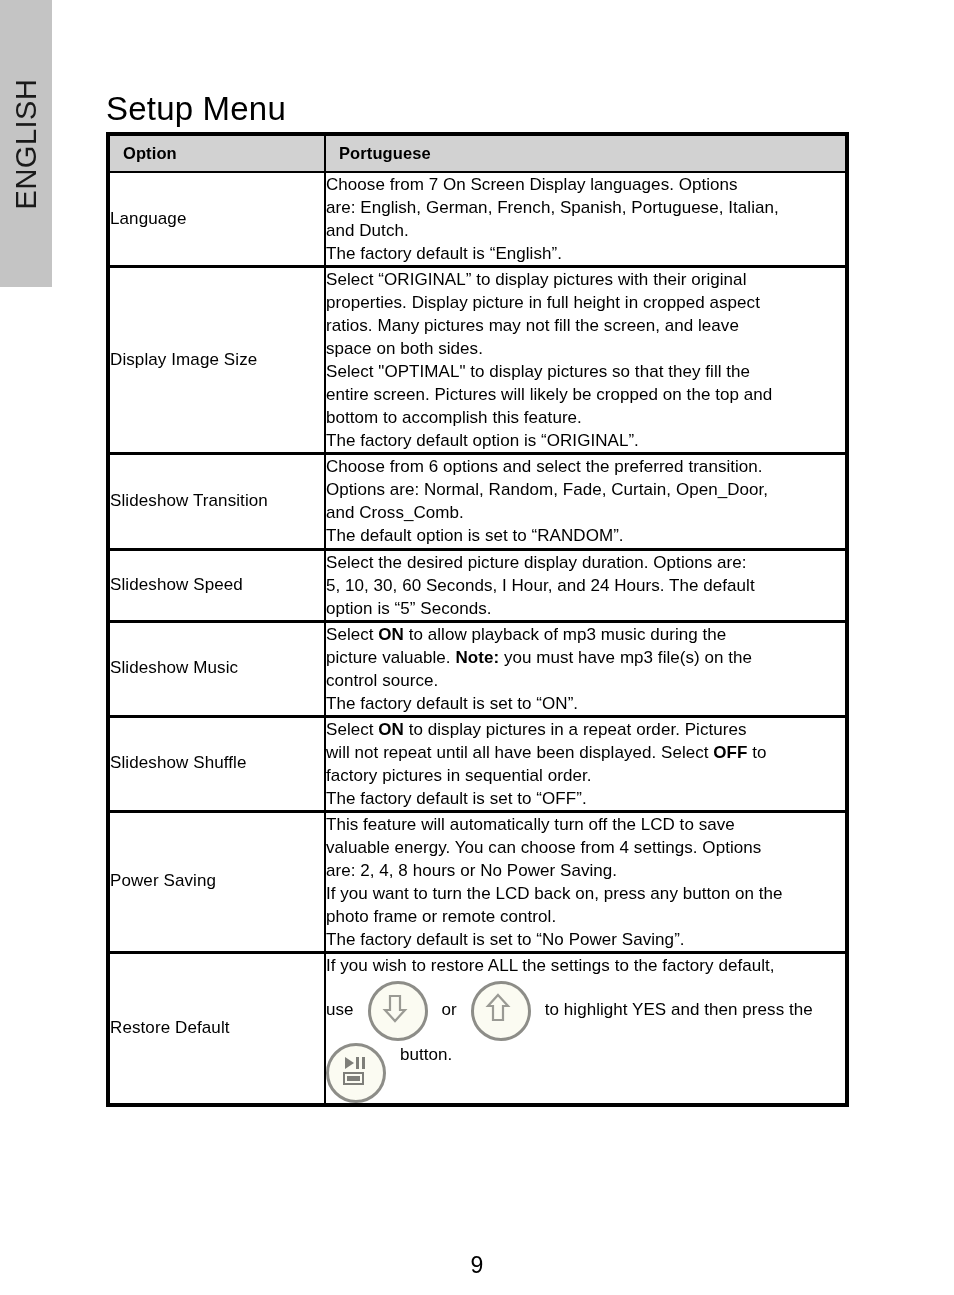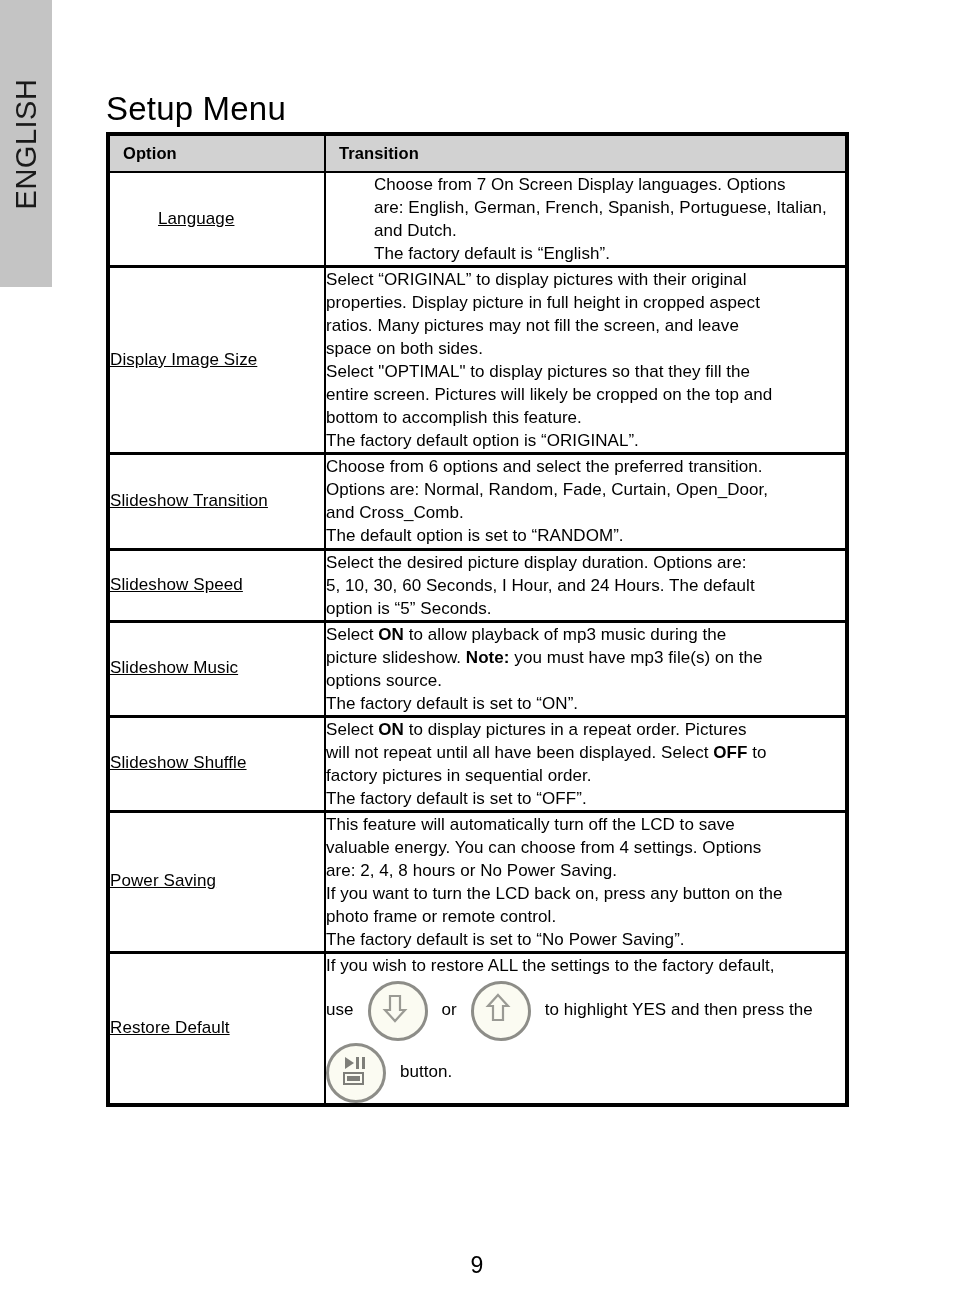--- a/index.html
+++ b/index.html
@@ -78,28 +78,26 @@
   }
   .head-row th.th-desc {
     border-left: 2px solid #000;
   }
 
   .body-row > td {
     border-top: 3px solid #000;
   }
   .body-row:first-of-type > td {
     border-top: none;
-    padding-left: 48px;
   }
   .cell-opt {
     padding: 10px 6px 10px 13px;
     font-size: 17px;
     line-height: 1.35;
     letter-spacing: 0.1px;
-    text-decoration: underline;
   }
   .cell-desc {
     border-left: 2px solid #000;
     padding: 9px 10px 10px 13px;
     font-size: 17px;
     line-height: 1.355;
     letter-spacing: 0.05px;
   }
   .cell-desc p {
     margin: 0;
@@ -127,21 +125,20 @@
     background: #fbfbf2;
     position: relative;
     flex: 0 0 auto;
   }
   .btn-icon svg { position: absolute; left: 0; top: 0; }
   .icon-gap-l { margin-left: 14px; }
   .icon-gap-r { margin-right: 14px; }
 
   .restore-line-btn {
     display: flex;
-    align-items: center;
     margin-top: 2px;
   }
   .restore-line-btn .txt { white-space: pre; }
 
   
   .page-number {
     position: absolute;
     left: 0;
     right: 0;
     top: 1252px;
@@ -160,21 +157,21 @@
 <h1 class="page-title">Setup Menu</h1>
 
 <table class="setup-table">
   <colgroup>
     <col class="c-opt">
     <col class="c-desc">
   </colgroup>
   <thead>
     <tr class="head-row">
       <th class="th-opt">Option</th>
-      <th class="th-desc">Transition</th>
+      <th class="th-desc">Portuguese</th>
     </tr>
   </thead>
   <tbody>
 
     <tr class="body-row">
       <td class="cell-opt">Language</td>
       <td class="cell-desc">
         <p>Choose from 7 On Screen Display languages.  Options</p>
         <p>are: English, German, French, Spanish, Portuguese, Italian,</p>
         <p>and Dutch.</p>
@@ -212,22 +209,22 @@
         <p>Select the desired picture display duration.  Options are:</p>
         <p>5, 10, 30, 60 Seconds, I Hour, and 24 Hours. The default</p>
         <p>option is “5” Seconds.</p>
       </td>
     </tr>
 
     <tr class="body-row">
       <td class="cell-opt">Slideshow Music</td>
       <td class="cell-desc">
         <p><span>Select </span><b>ON</b><span> to allow playback of mp3 music during the</span></p>
-        <p><span>picture slideshow.  </span><b>Note:</b><span> you must have mp3 file(s) on the</span></p>
-        <p><span>options source.</span></p>
+        <p><span>picture valuable.  </span><b>Note:</b><span> you must have mp3 file(s) on the</span></p>
+        <p><span>control source.</span></p>
         <p><span>The factory default is set to “ON”.</span></p>
       </td>
     </tr>
 
     <tr class="body-row">
       <td class="cell-opt">Slideshow Shuffle</td>
       <td class="cell-desc">
         <p><span>Select </span><b>ON</b><span> to display pictures in a repeat order.  Pictures</span></p>
         <p><span>will not repeat until all have been displayed.  Select </span><b>OFF</b><span> to</span></p>
         <p><span>factory pictures in sequential order.</span></p>

